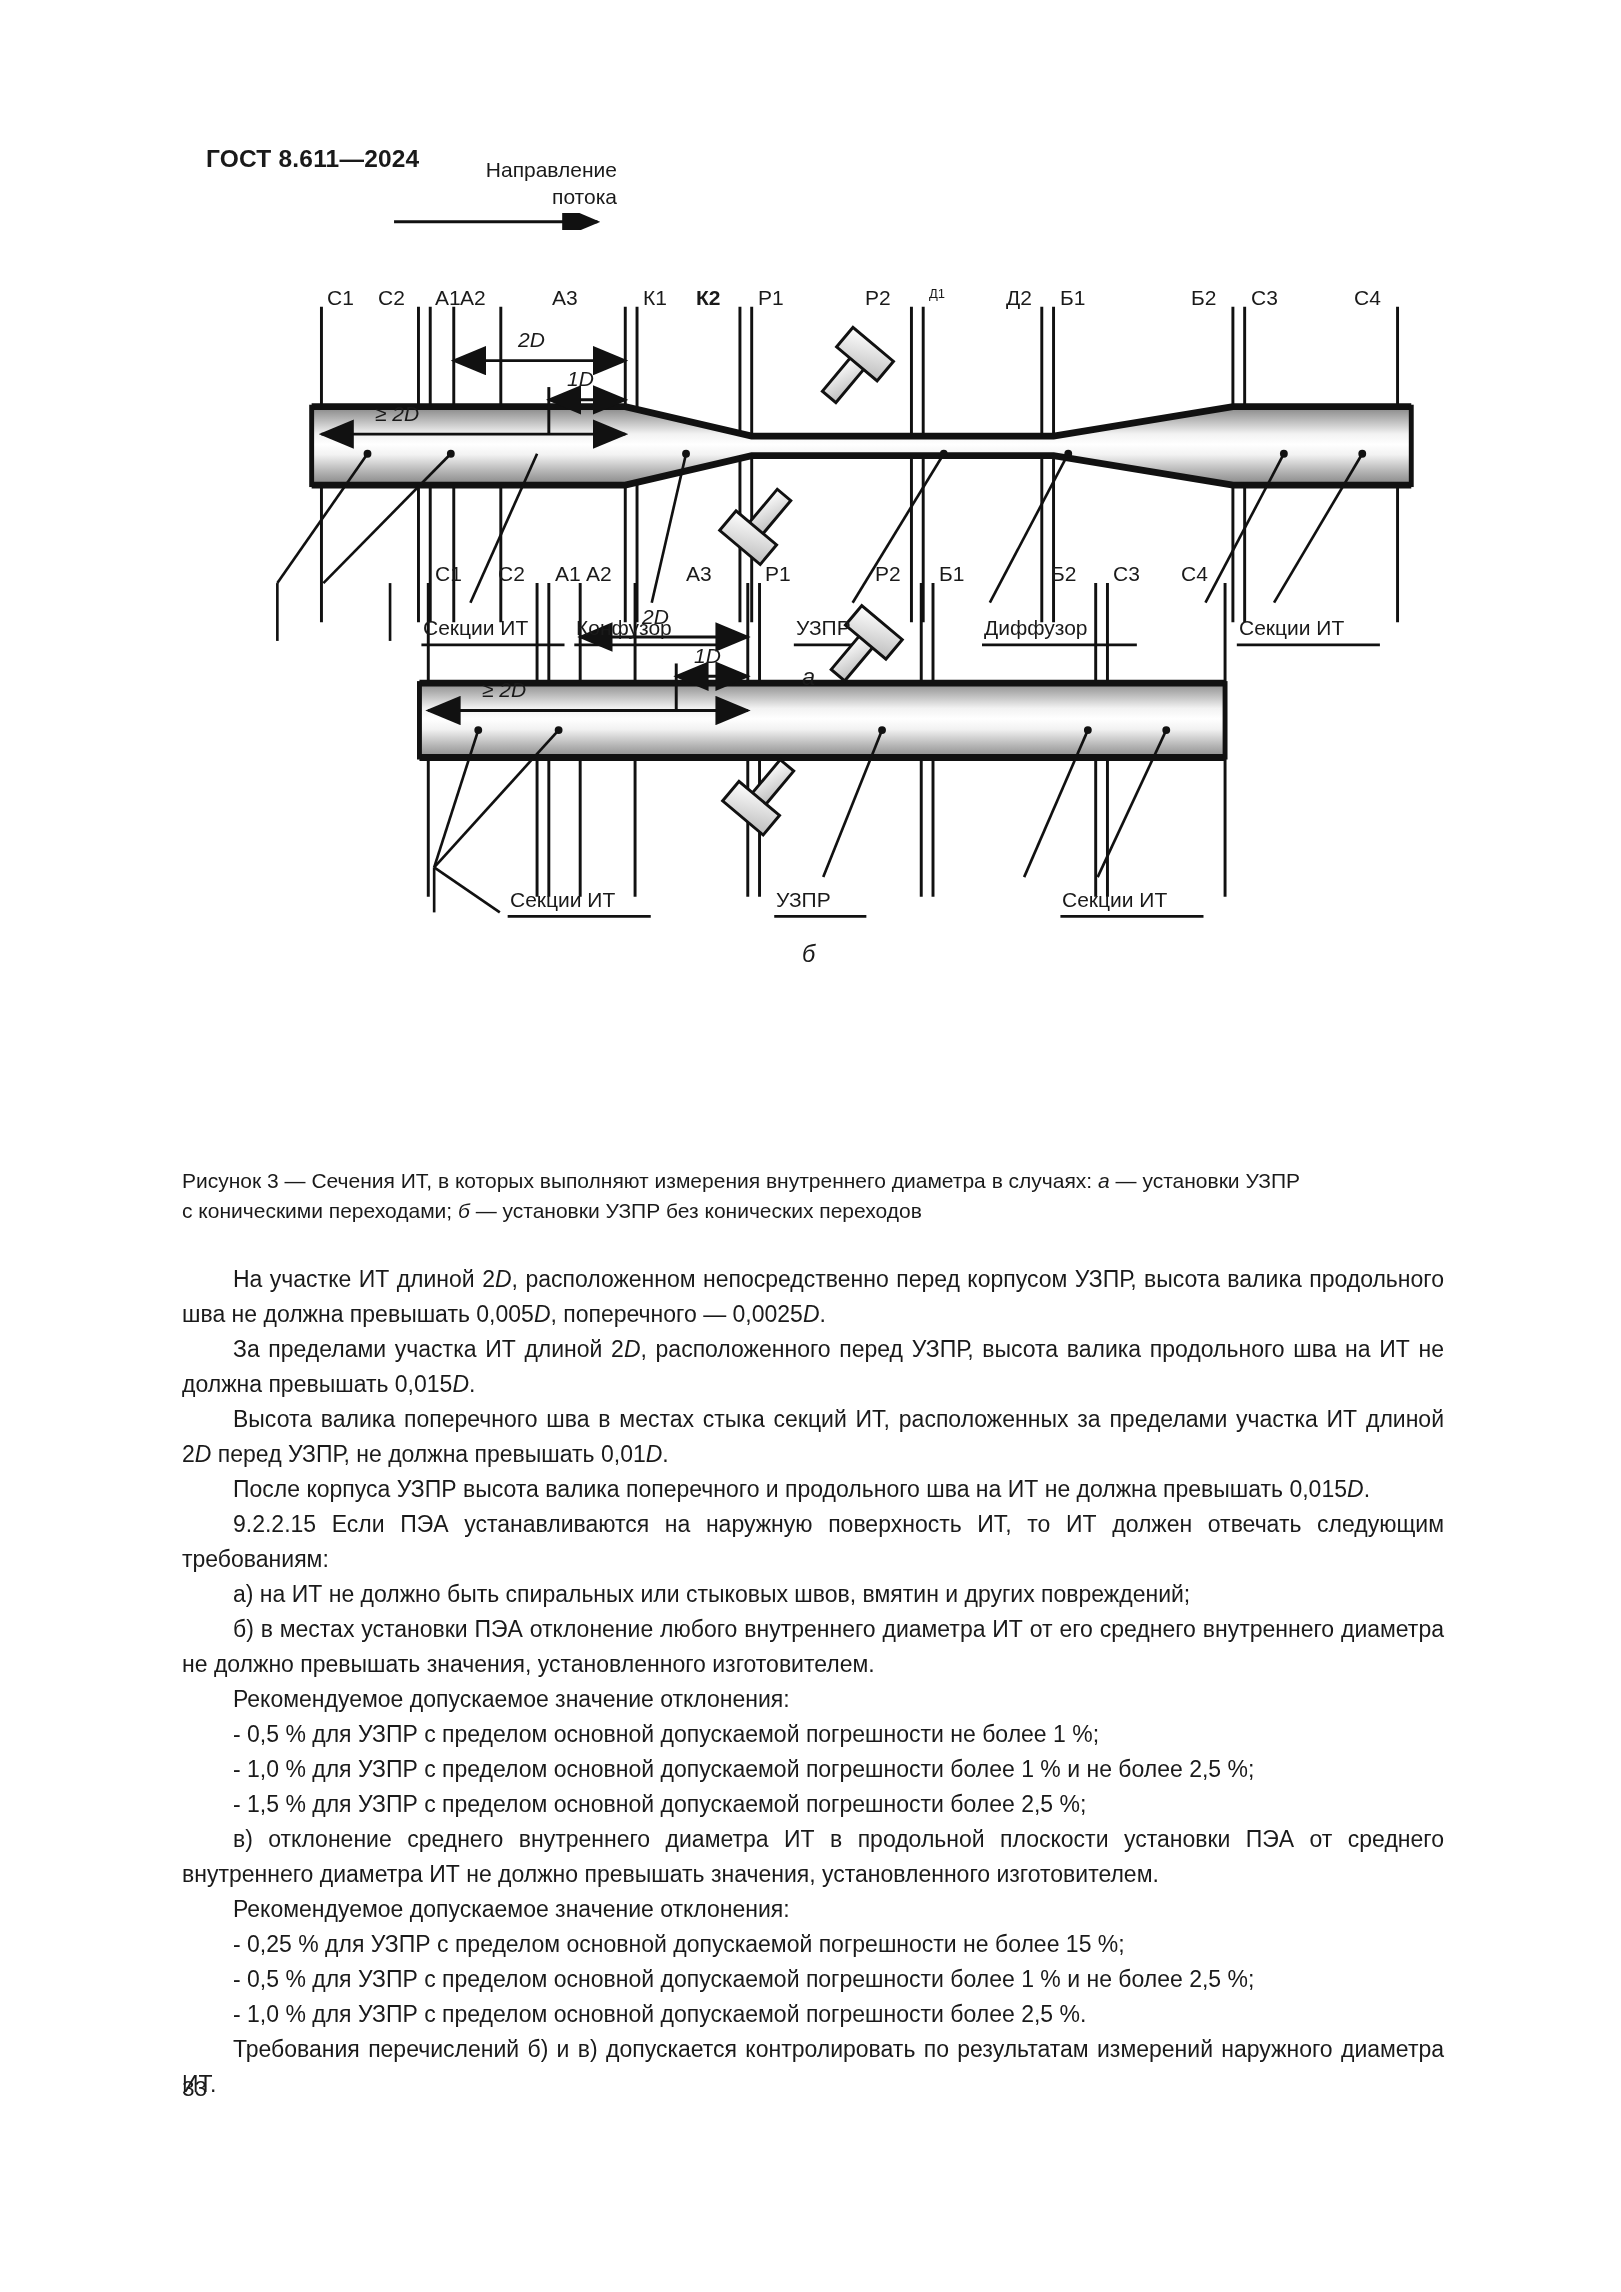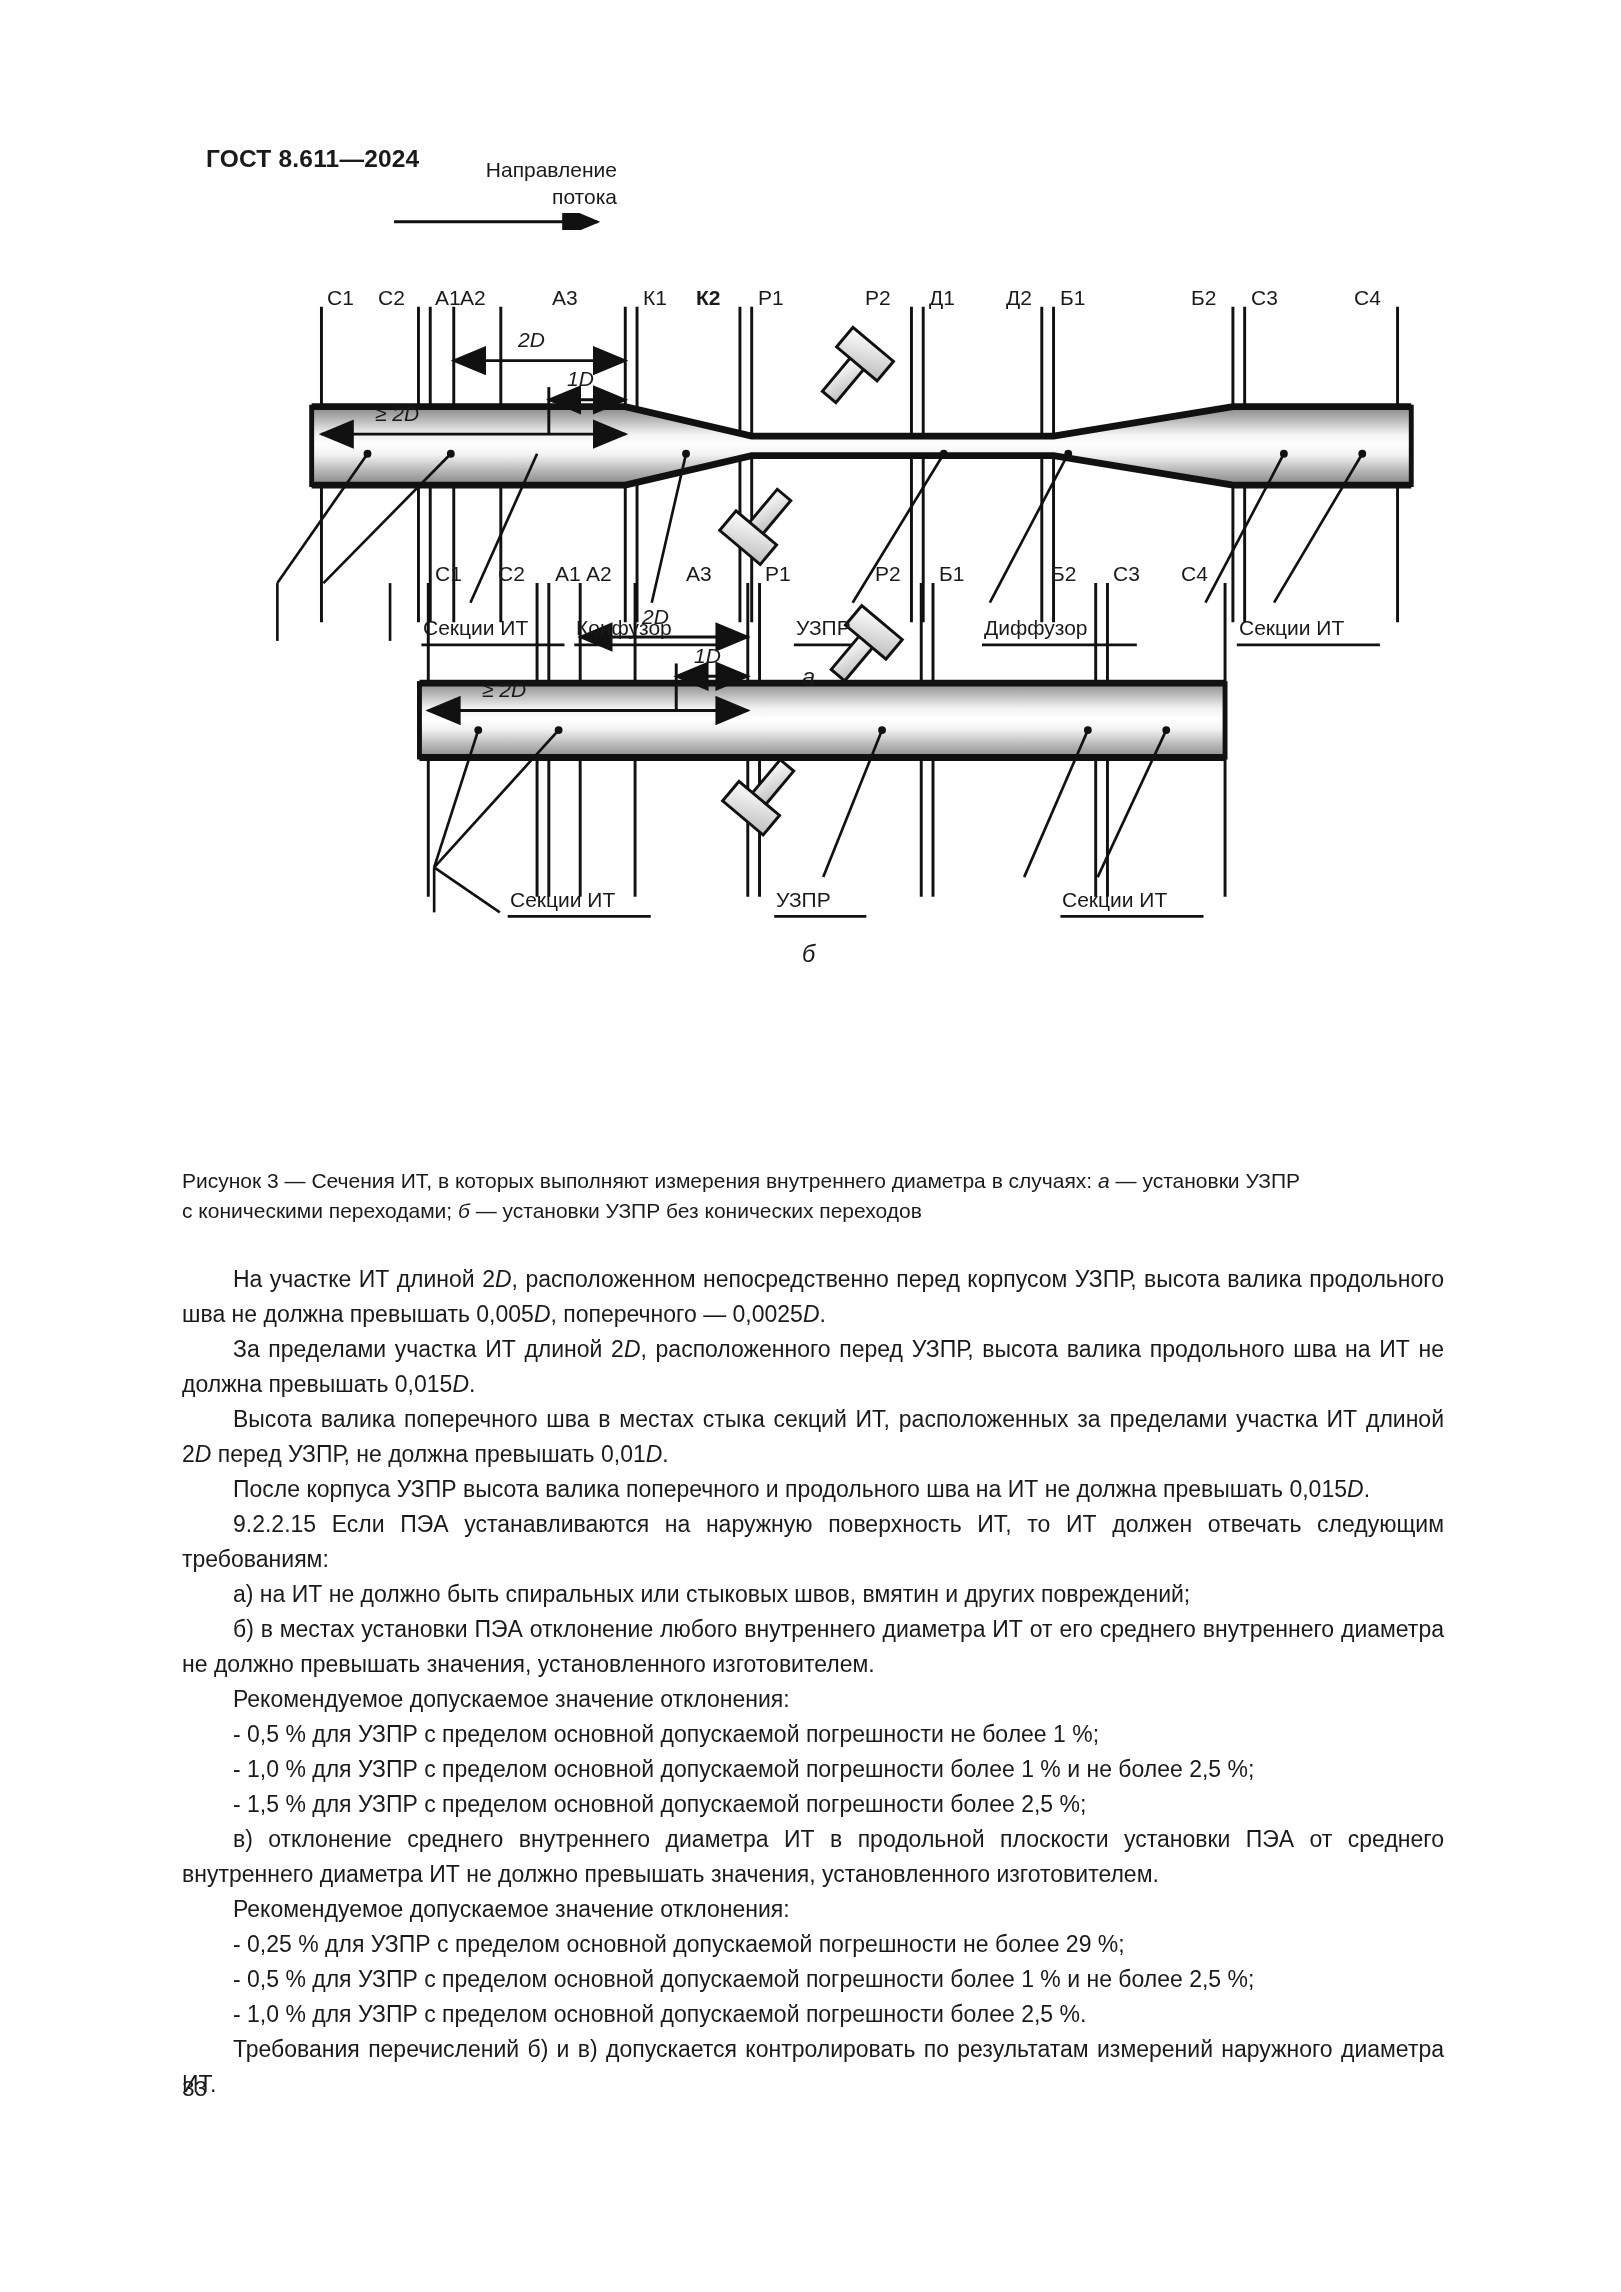--- a/index.html
+++ b/index.html
@@ -284,21 +284,21 @@
 
     <div class="lblA" style="position:absolute;left:327px;top:95px;font-size:21px;">С1</div>
     <div style="position:absolute;left:378px;top:95px;font-size:21px;">С2</div>
     <div style="position:absolute;left:435px;top:95px;font-size:21px;">А1</div>
     <div style="position:absolute;left:460px;top:95px;font-size:21px;">А2</div>
     <div style="position:absolute;left:552px;top:95px;font-size:21px;">А3</div>
     <div style="position:absolute;left:643px;top:95px;font-size:21px;">К1</div>
     <div style="position:absolute;left:696px;top:95px;font-size:21px;font-weight:bold;">К2</div>
     <div style="position:absolute;left:758px;top:95px;font-size:21px;">Р1</div>
     <div style="position:absolute;left:865px;top:95px;font-size:21px;">Р2</div>
-    <div style="position:absolute;left:929px;top:95px;font-size:21px;">Д1</div>
+    <div style="position:absolute;left:929px;top:95px;font-size:13px;">Д1</div>
     <div style="position:absolute;left:1006px;top:95px;font-size:21px;">Д2</div>
     <div style="position:absolute;left:1060px;top:95px;font-size:21px;">Б1</div>
     <div style="position:absolute;left:1191px;top:95px;font-size:21px;">Б2</div>
     <div style="position:absolute;left:1251px;top:95px;font-size:21px;">С3</div>
     <div style="position:absolute;left:1354px;top:95px;font-size:21px;">С4</div>
 
     <div style="position:absolute;left:518px;top:137px;font-size:21px;font-style:italic;">2D</div>
     <div style="position:absolute;left:567px;top:176px;font-size:21px;font-style:italic;">1D</div>
     <div style="position:absolute;left:375px;top:211px;font-size:21px;font-style:italic;">≥ 2D</div>
 
@@ -345,21 +345,21 @@
     <p class="ind">После корпуса УЗПР высота валика поперечного и продольного шва на ИТ не должна превышать 0,015<i>D</i>.</p>
     <p class="ind">9.2.2.15 Если ПЭА устанавливаются на наружную поверхность ИТ, то ИТ должен отвечать следующим требованиям:</p>
     <p class="ind last-line">а) на ИТ не должно быть спиральных или стыковых швов, вмятин и других повреждений;</p>
     <p class="ind">б) в местах установки ПЭА отклонение любого внутреннего диаметра ИТ от его среднего внутреннего диаметра не должно превышать значения, установленного изготовителем.</p>
     <p class="ind last-line">Рекомендуемое допускаемое значение отклонения:</p>
     <p class="ind last-line">- 0,5 % для УЗПР с пределом основной допускаемой погрешности не более 1 %;</p>
     <p class="ind last-line">- 1,0 % для УЗПР с пределом основной допускаемой погрешности более 1 % и не более 2,5 %;</p>
     <p class="ind last-line">- 1,5 % для УЗПР с пределом основной допускаемой погрешности более 2,5 %;</p>
     <p class="ind">в) отклонение среднего внутреннего диаметра ИТ в продольной плоскости установки ПЭА от среднего внутреннего диаметра ИТ не должно превышать значения, установленного изготовителем.</p>
     <p class="ind last-line">Рекомендуемое допускаемое значение отклонения:</p>
-    <p class="ind last-line">- 0,25 % для УЗПР с пределом основной допускаемой погрешности не более 29 %;</p>
+    <p class="ind last-line">- 0,25 % для УЗПР с пределом основной допускаемой погрешности не более 15 %;</p>
     <p class="ind last-line">- 0,5 % для УЗПР с пределом основной допускаемой погрешности более 1 % и не более 2,5 %;</p>
     <p class="ind last-line">- 1,0 % для УЗПР с пределом основной допускаемой погрешности более 2,5 %.</p>
     <p class="ind">Требования перечислений б) и в) допускается контролировать по результатам измерений наружного диаметра ИТ.</p>
   </div>
 
   <div class="pagenum">33</div>
 </div>
 
 
 </body></html>

